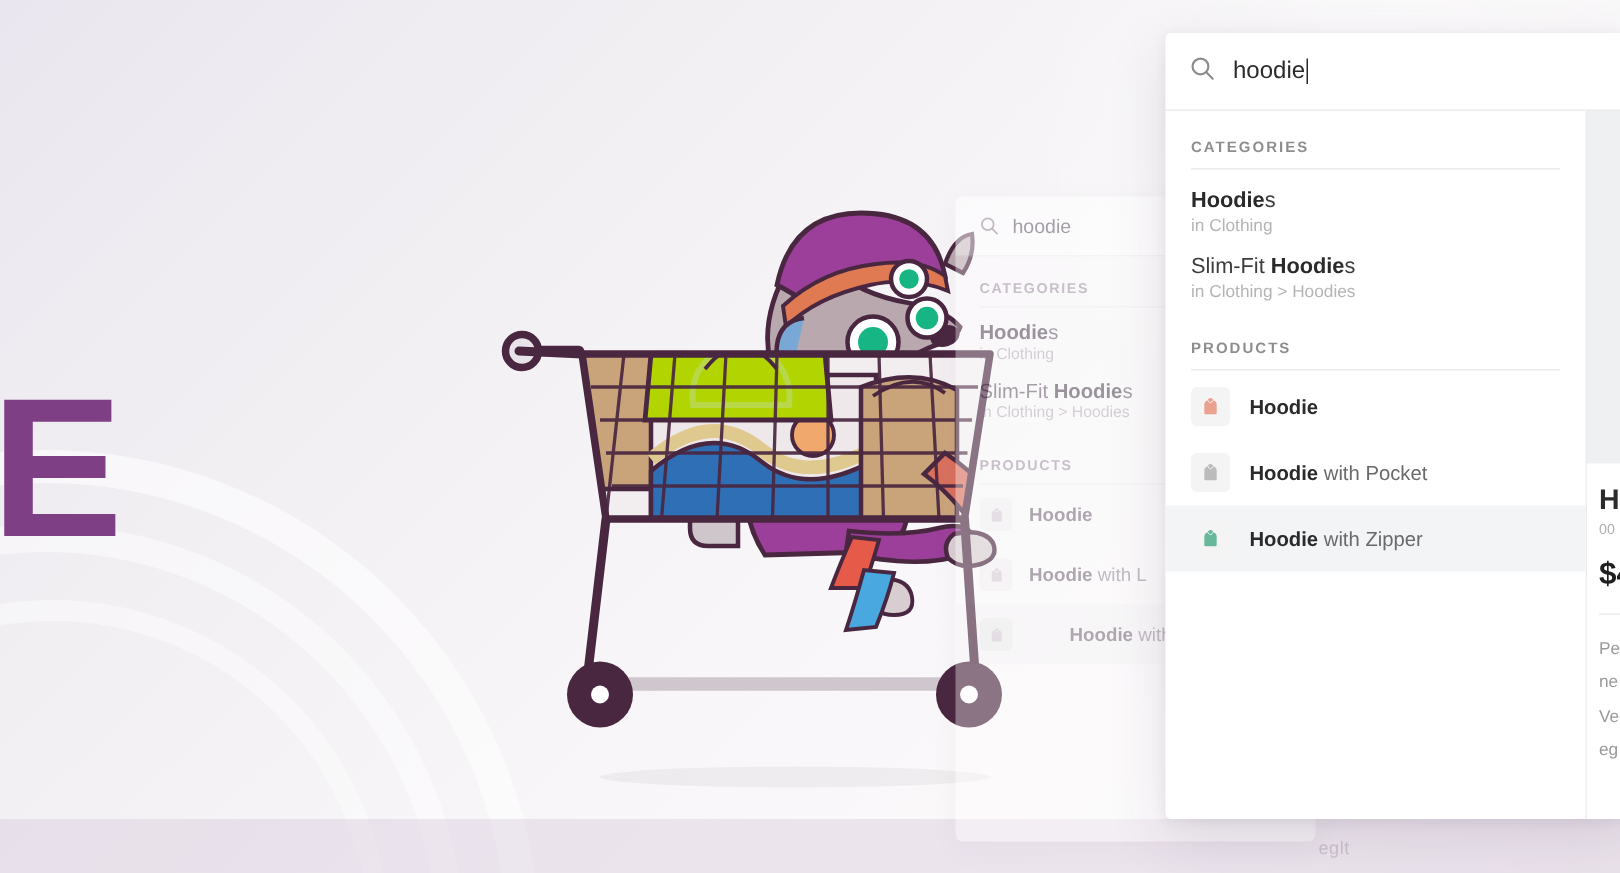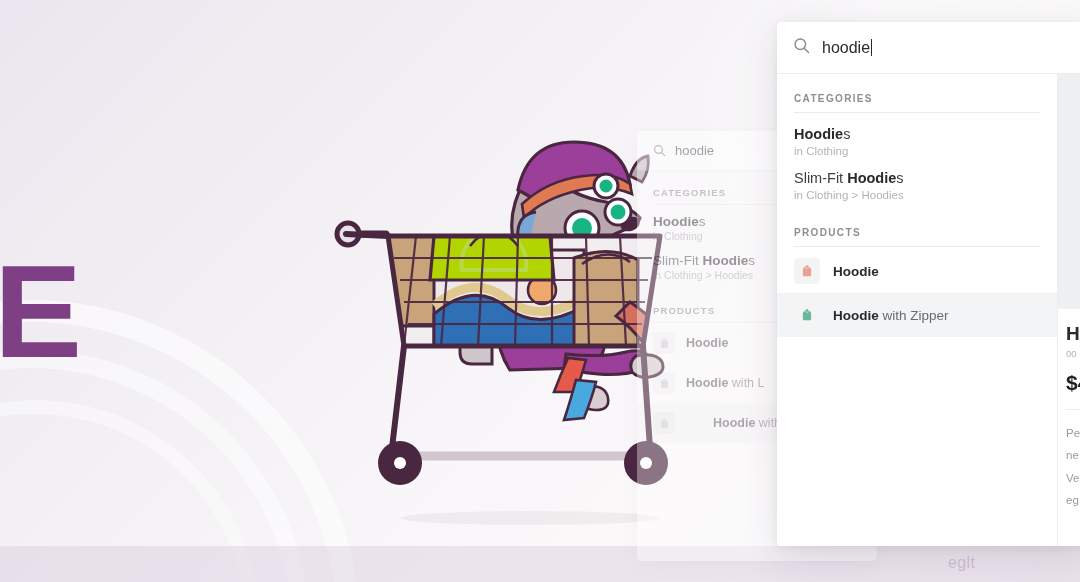--- a/index.html
+++ b/index.html
@@ -157,22 +157,22 @@
     flex: 1; background: #fff; padding: 14px 0 0 8px; overflow: hidden;
   }
   .pv-title { font-size: 19px; font-weight: 700; color: #2b2b2b; white-space: nowrap; }
   .pv-sku { font-size: 9.5px; color: #b0b0b0; margin-top: 3px; white-space: nowrap; }
   .pv-price { font-size: 21px; font-weight: 700; color: #1f1f1f; margin-top: 12px; white-space: nowrap; }
   .pv-rule { height: 1px; background: #ededed; margin: 14px 0 12px 0; }
   .pv-desc { font-size: 11.5px; color: #9a9a9a; line-height: 1.95; white-space: nowrap; }
 
   
   .footer-mark {
-    position: absolute; left: 948px; bottom: 10px;
-    font-size: 16px; color: rgba(130,105,140,0.30);
+    position: absolute; left: 879px; bottom: 10px;
+    font-size: 12px; color: rgba(130,105,140,0.30);
     letter-spacing: 0.4px;
   }
   .band-bottom {
     position: absolute; left: 0; right: 0; bottom: 0; height: 36px;
     background: rgba(218,205,222,0.45);
   }
 </style>
 </head>
 <body>
 
@@ -382,20 +382,29 @@
         <div id="prod-list">
             <div class="prod-item">
               <div class="prod-thumb">
                 <svg width="16" height="16" viewBox="0 0 24 24">
                   <path d="M12 3.4c-1.5 0-2.5 1-2.6 2.2-2 .6-3.6 2.3-3.6 4.6v8.4c0 .7.5 1.2 1.2 1.2h10c.7 0 1.2-.5 1.2-1.2v-8.4c0-2.3-1.6-4-3.6-4.6C14.5 4.4 13.5 3.4 12 3.4z" fill="#e8927c" opacity="0.85"></path>
                   <path d="M9.4 5.6c.5 1.6 1.3 2.5 2.6 2.5s2.1-.9 2.6-2.5" fill="none" stroke="#ffffff" stroke-width="1" opacity="0.8"></path>
                 </svg>
               </div>
               <div class="prod-name"><b>Hoodie</b></div>
             </div>
+            <div class="prod-item">
+              <div class="prod-thumb">
+                <svg width="16" height="16" viewBox="0 0 24 24">
+                  <path d="M12 3.4c-1.5 0-2.5 1-2.6 2.2-2 .6-3.6 2.3-3.6 4.6v8.4c0 .7.5 1.2 1.2 1.2h10c.7 0 1.2-.5 1.2-1.2v-8.4c0-2.3-1.6-4-3.6-4.6C14.5 4.4 13.5 3.4 12 3.4z" fill="#b0b0b0" opacity="0.85"></path>
+                  <path d="M9.4 5.6c.5 1.6 1.3 2.5 2.6 2.5s2.1-.9 2.6-2.5" fill="none" stroke="#ffffff" stroke-width="1" opacity="0.8"></path>
+                </svg>
+              </div>
+              <div class="prod-name"><b>Hoodie</b> with Pocket</div>
+            </div>
             <div class="prod-item selected">
               <div class="prod-thumb">
                 <svg width="16" height="16" viewBox="0 0 24 24">
                   <path d="M12 3.4c-1.5 0-2.5 1-2.6 2.2-2 .6-3.6 2.3-3.6 4.6v8.4c0 .7.5 1.2 1.2 1.2h10c.7 0 1.2-.5 1.2-1.2v-8.4c0-2.3-1.6-4-3.6-4.6C14.5 4.4 13.5 3.4 12 3.4z" fill="#4fae8b" opacity="0.85"></path>
                   <path d="M9.4 5.6c.5 1.6 1.3 2.5 2.6 2.5s2.1-.9 2.6-2.5" fill="none" stroke="#ffffff" stroke-width="1" opacity="0.8"></path>
                 </svg>
               </div>
               <div class="prod-name"><b>Hoodie</b> with Zipper</div>
             </div>
           </div>

